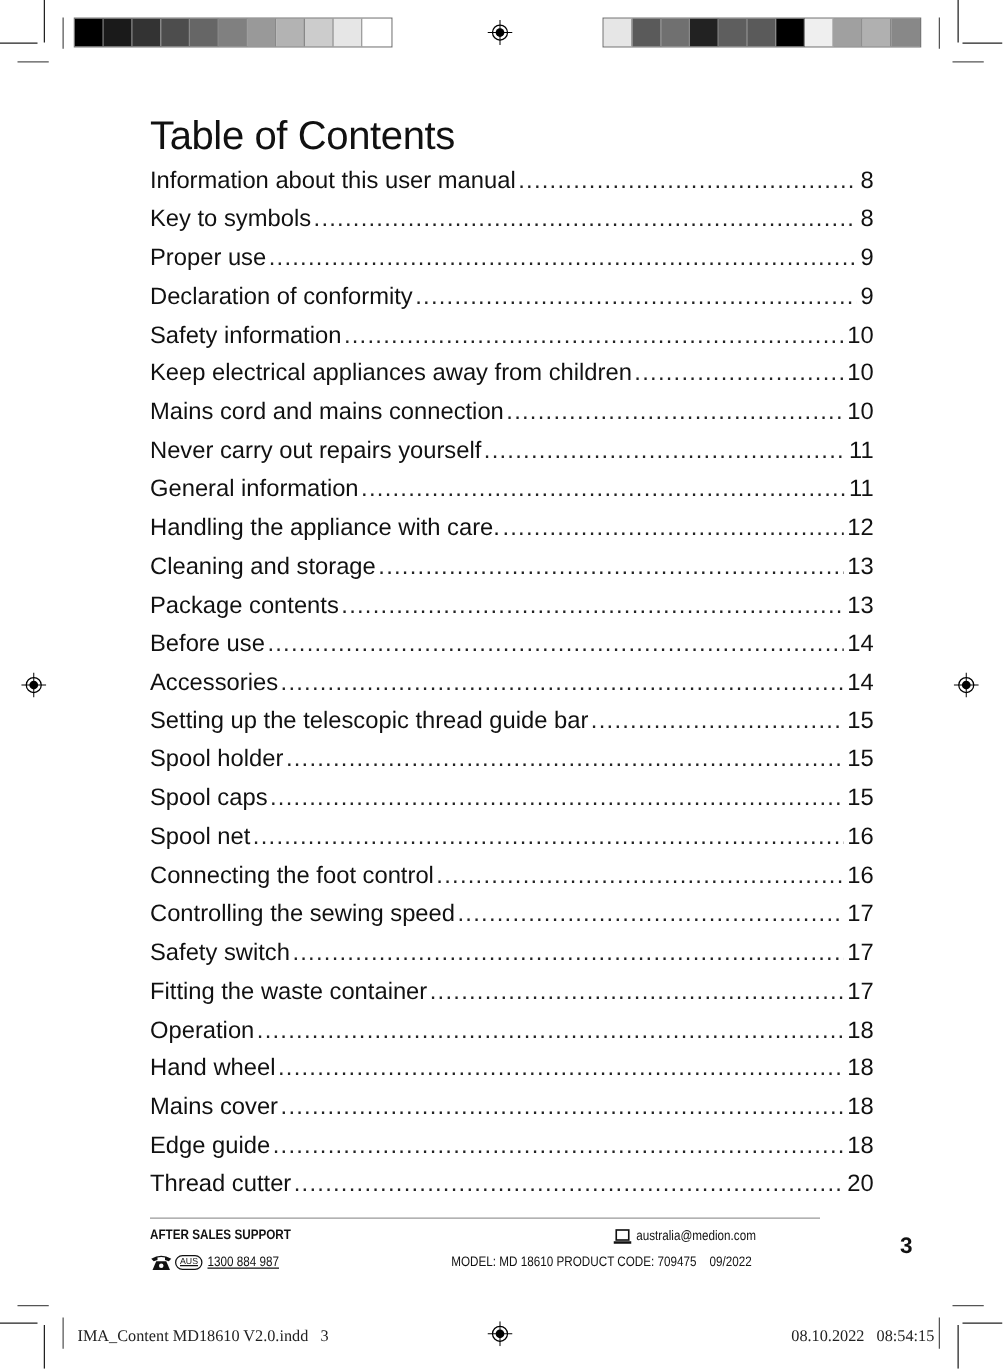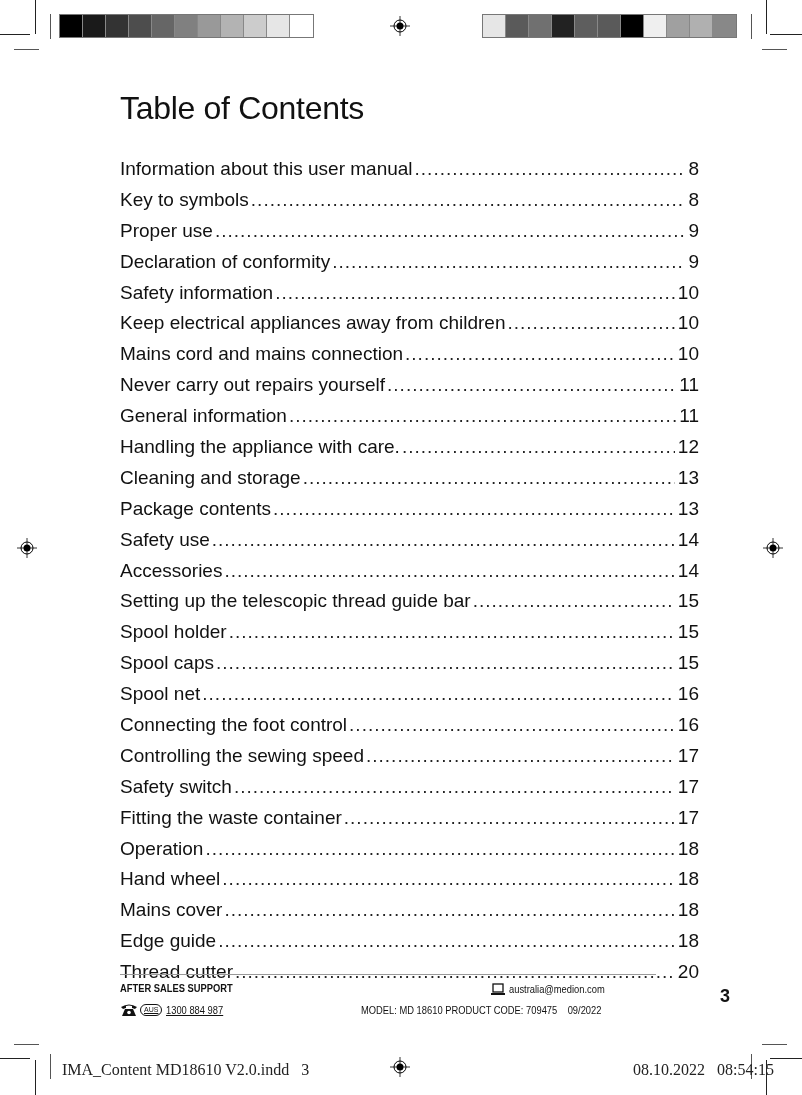--- a/index.html
+++ b/index.html
@@ -4,29 +4,29 @@
 <style>
   html, body { margin:0; padding:0; background:#fff; }
   body { width:802px; height:1095px; position:relative; overflow:hidden; font-family:"Liberation Sans", sans-serif; color:#111; }
   .abs { position:absolute; }
   .crop { position:absolute; background:#222; }
   .colorbar { position:absolute; top:14px; height:24px; display:flex; border:1px solid #777; box-sizing:border-box; }
   .colorbar span { display:block; width:23px; height:22px; border-right:1px solid #888; box-sizing:border-box; }
   .colorbar span:last-child { border-right:none; }
   .reg { position:absolute; width:20px; height:20px; }
   .title { position:absolute; left:120px; top:90px; font-size:32px; color:#111; letter-spacing:-0.3px; }
-  .toc { position:absolute; left:120px; top:134px; width:579px;margin-top:24px; }
+  .toc { position:absolute; left:120px; top:134px; width:579px; }
   .toc-row { display:flex; align-items:baseline; height:30.9px; font-size:19px; color:#111; white-space:nowrap; }
   .toc-label { flex:0 0 auto; }
   .toc-dots { flex:1 1 auto; overflow:hidden; margin:0 3px 0 2px; letter-spacing:1px; color:#222; }
   .toc-dots::before { content:"........................................................................................................................................................................"; }
   .toc-page { flex:0 0 auto; text-align:right; }
   .footer-line { position:absolute; left:120px; top:974px; width:536px; height:1px; background:#999; }
   .footer-small { font-family:"Liberation Sans", sans-serif; font-size:11px; color:#111; transform:scaleX(0.85); transform-origin:left top; white-space:nowrap; }
-  .slug { font-family:"Liberation Serif", serif; font-size:16px; color:#222; white-space:nowrap; }
+  .slug { font-family:"Liberation Serif", serif; font-size:13px; color:#222; white-space:nowrap; }
 </style>
 </head>
 <body>
 
 <div class="crop" style="left:35px;top:0;width:1px;height:34px;"></div>
 <div class="crop" style="left:0;top:34px;width:30px;height:1px;"></div>
 <div class="crop" style="left:14px;top:49px;width:25px;height:1px;background:#555;"></div>
 <div class="crop" style="left:50px;top:14px;width:1px;height:25px;background:#555;"></div>
 
 <div class="crop" style="left:766px;top:0;width:1px;height:34px;"></div>
@@ -153,21 +153,21 @@
       <span class="toc-label">Cleaning and storage</span>
       <span class="toc-dots"></span>
       <span class="toc-page">13</span>
     </div>
     <div class="toc-row">
       <span class="toc-label">Package contents</span>
       <span class="toc-dots"></span>
       <span class="toc-page">13</span>
     </div>
     <div class="toc-row">
-      <span class="toc-label">Safety use</span>
+      <span class="toc-label">Before use</span>
       <span class="toc-dots"></span>
       <span class="toc-page">14</span>
     </div>
     <div class="toc-row">
       <span class="toc-label">Accessories</span>
       <span class="toc-dots"></span>
       <span class="toc-page">14</span>
     </div>
     <div class="toc-row">
       <span class="toc-label">Setting up the telescopic thread guide bar</span>

